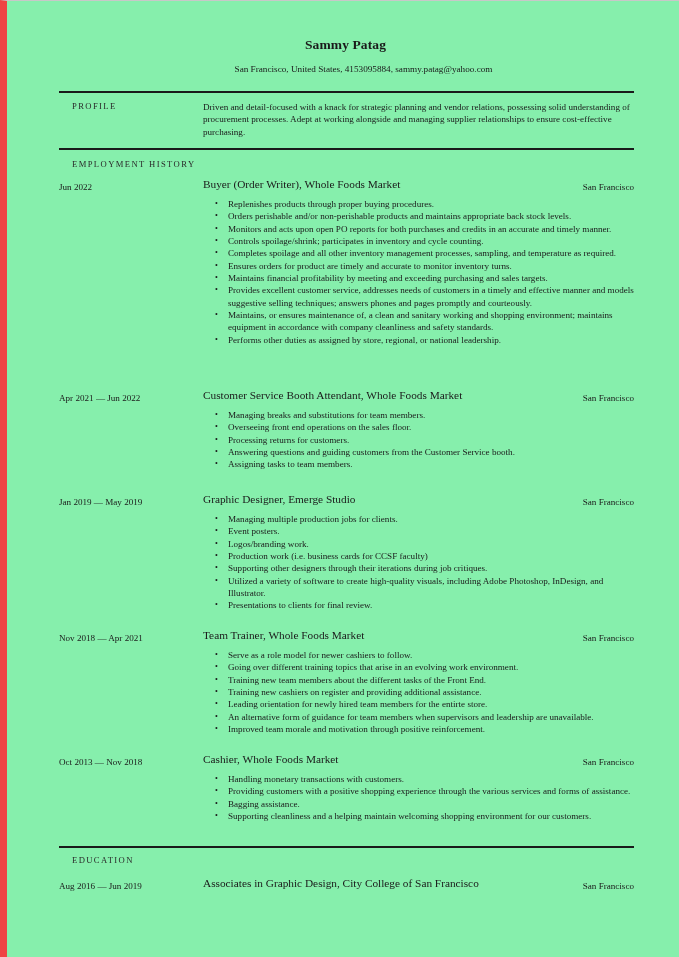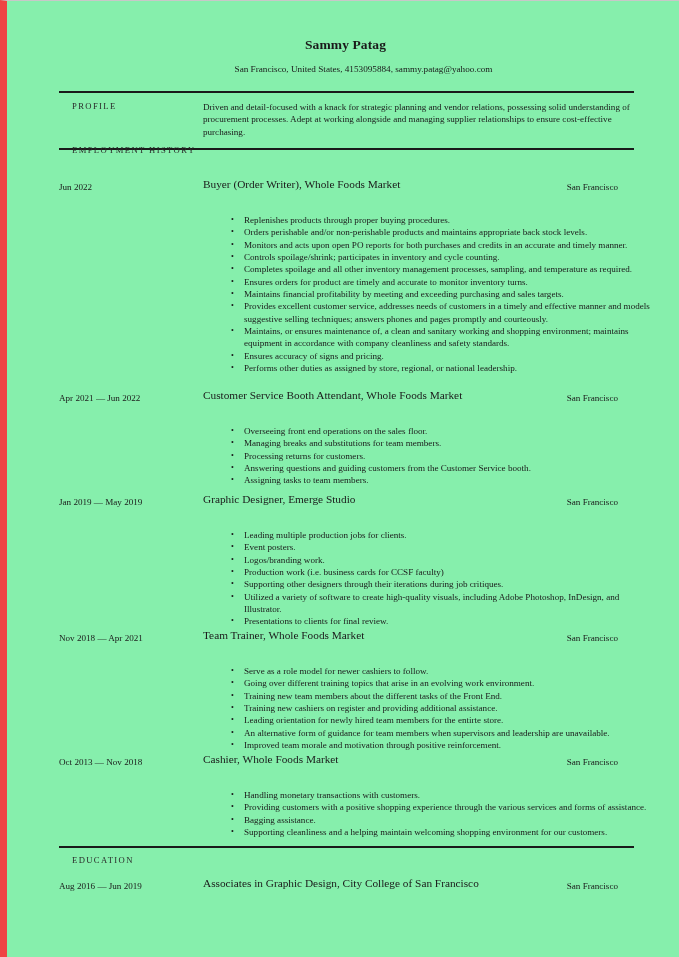--- a/index.html
+++ b/index.html
@@ -37,85 +37,84 @@
       font-size: 9.1px; line-height: 12.4px;
     }
     .entry { position: absolute; left: 52px; width: 575px; }
     .entry .date {
       position: absolute; left: 0; top: 4px; font-size: 9.1px;
     }
     .entry .title {
       position: absolute; left: 144px; top: 0; font-size: 11.3px;
     }
     .entry .loc {
-      position: absolute; right: 16px; top: 4px; font-size: 9.1px;
+      position: absolute; right: 0; top: 4px; font-size: 9.1px;
     }
     .entry ul {
       position: absolute; left: 144px; top: 20px; width: 432px;
-      margin: 16px; padding: 0; list-style: none;
+      margin: 0; padding: 0; list-style: none;
       font-size: 9.1px; line-height: 12.35px;
     }
     .entry li { position: relative; padding-left: 25px; }
     .entry li::before {
       content: "\2022"; position: absolute; left: 12px; top: 0; font-size: 8px;
     }
   </style>
 </head>
 <body>
 
 <div class="page">
 
   <div class="name">Sammy Patag</div>
   <div class="contact">San Francisco, United States, 4153095884, sammy.patag@yahoo.com</div>
 
   <div class="rule" style="top:90px;"></div>
   <div class="section-label" style="top:100px;">Profile</div>
   <div class="profile-text">Driven and detail-focused with a knack for strategic planning and vendor relations, possessing solid understanding of procurement processes. Adept at working alongside and managing supplier relationships to ensure cost-effective purchasing.</div>
 
   <div class="rule" style="top:147px;"></div>
-  <div class="section-label" style="top:144px;">Employment History</div>
+  <div class="section-label" style="top:158px;">Employment History</div>
 
   <div class="entry" style="top:177px;">
     <div class="date">Jun 2022</div>
     <div class="title">Buyer (Order Writer), Whole Foods Market</div>
     <div class="loc">San Francisco</div>
     <ul>
       <li>Replenishes products through proper buying procedures.</li>
       <li>Orders perishable and/or non-perishable products and maintains appropriate back stock levels.</li>
       <li>Monitors and acts upon open PO reports for both purchases and credits in an accurate and timely manner.</li>
       <li>Controls spoilage/shrink;  participates in inventory and cycle counting.</li>
       <li>Completes spoilage and all other inventory management processes, sampling, and temperature as required.</li>
       <li>Ensures orders for product are timely and accurate to monitor inventory turns.</li>
       <li>Maintains financial profitability by meeting and exceeding purchasing and sales targets.</li>
       <li>Provides excellent customer service, addresses needs of customers in a timely and effective manner and models suggestive selling techniques; answers phones and pages promptly and courteously.</li>
       <li>Maintains, or ensures maintenance of, a clean and sanitary working and shopping environment; maintains equipment in accordance with company cleanliness and safety standards.</li>
-      <li>Ensures accuracy of signs and pricing.</li>
       <li>Performs other duties as assigned by store, regional, or national leadership.</li>
     </ul>
   </div>
 
   <div class="entry" style="top:388px;">
     <div class="date">Apr 2021 — Jun 2022</div>
     <div class="title">Customer Service Booth Attendant, Whole Foods Market</div>
     <div class="loc">San Francisco</div>
     <ul>
+      <li>Managing breaks and substitutions for team members.</li>
       <li>Overseeing front end operations on the sales floor.</li>
-      <li>Managing breaks and substitutions for team members.</li>
       <li>Processing returns for customers.</li>
       <li>Answering questions and guiding customers from the Customer Service booth.</li>
       <li>Assigning tasks to team members.</li>
     </ul>
   </div>
 
   <div class="entry" style="top:492px;">
     <div class="date">Jan 2019 — May 2019</div>
     <div class="title">Graphic Designer, Emerge Studio</div>
     <div class="loc">San Francisco</div>
     <ul>
-      <li>Leading multiple production jobs for clients.</li>
+      <li>Managing multiple production jobs for clients.</li>
       <li>Event posters.</li>
       <li>Logos/branding work.</li>
       <li>Production work (i.e. business cards for CCSF faculty)</li>
       <li>Supporting other designers through their iterations during job critiques.</li>
       <li>Utilized a variety of software to create high-quality visuals, including Adobe Photoshop, InDesign, and Illustrator.</li>
       <li>Presentations to clients for final review.</li>
     </ul>
   </div>
 
   <div class="entry" style="top:628px;">

